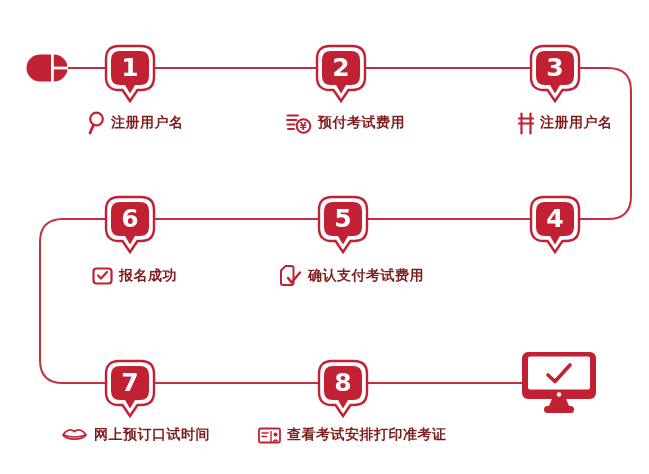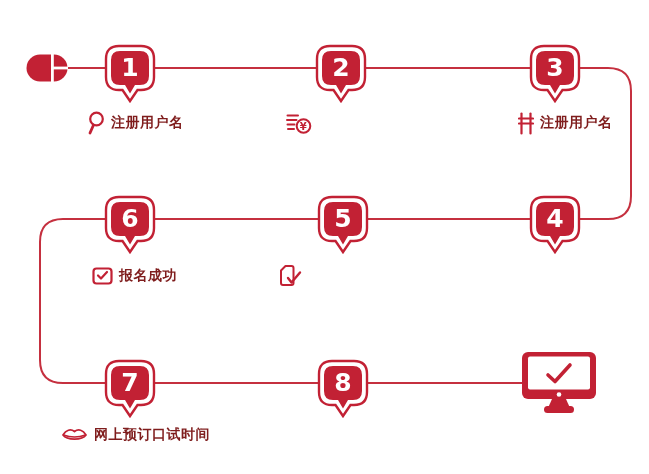--- a/index.html
+++ b/index.html
@@ -124,20 +124,21 @@
         <g stroke="#C22134" stroke-width="2" stroke-linecap="round" fill="none">
           <path d="M2.5 3.5 H13"></path>
             <path d="M2 8 H11.5"></path>
             <path d="M2.5 12.5 H9.5"></path>
             <path d="M3 17 H9"></path>
         </g>
         <circle cx="18.5" cy="14" r="6.8" fill="#ffffff" stroke="#C22134" stroke-width="2"></circle>
         <text x="18.5" y="18" text-anchor="middle" font-size="10" font-weight="bold" fill="#C22134">¥</text>
       </svg>
     </span>
+    <span>预付考试费用</span>
   </div>
 
   <div class="step-label" style="left:518px;top:110px;">
     <span class="icon">
       <svg width="16" height="23" viewBox="0 0 16 23">
         <g stroke="#C22134" stroke-width="2.2" fill="none" stroke-linecap="round">
           <path d="M3.5 1.5 V21.5"></path>
             <path d="M12.5 1.5 V21.5"></path>
             <path d="M1 6.5 H15"></path>
             <path d="M1 11.5 H15"></path>
@@ -148,20 +149,21 @@
   </div>
 
 
   <div class="step-label" style="left:279px;top:263px;">
     <span class="icon">
       <svg width="23" height="24" viewBox="0 0 23 24">
         <path d="M6.5 2 H12.5 Q14.5 2 14.5 4 V19 Q14.5 21 12.5 21 H4 Q2 21 2 19 V6.5 Z" fill="none" stroke="#C22134" stroke-width="2" stroke-linejoin="round"></path>
         <path d="M9 14 L12.5 18.5 L21 8.5" fill="none" stroke="#C22134" stroke-width="2.4" stroke-linecap="round" stroke-linejoin="round"></path>
       </svg>
     </span>
+    <span>确认支付考试费用</span>
   </div>
 
   <div class="step-label" style="left:61px;top:422px;">
     <span class="icon">
       <svg width="27" height="16" viewBox="0 0 27 16">
         <path d="M2 8 C5 3 9.5 1.5 13.5 4.5 C17.5 1.5 22 3 25 8 C21 13.5 6 13.5 2 8 Z" fill="none" stroke="#C22134" stroke-width="1.8" stroke-linejoin="round"></path>
         <path d="M2.5 8 C9 10.6 18 10.6 24.5 8" fill="none" stroke="#C22134" stroke-width="1.8"></path>
       </svg>
     </span>
     <span>网上预订口试时间</span>
@@ -170,20 +172,32 @@
   <div class="step-label" style="left:92px;top:263px;">
     <span class="icon">
       <svg width="21" height="18" viewBox="0 0 21 18">
         <rect x="1.5" y="1.5" width="18" height="15" rx="3" fill="none" stroke="#C22134" stroke-width="2.2"></rect>
         <path d="M6 8.5 L9 11.5 L15 5" fill="none" stroke="#C22134" stroke-width="2.2" stroke-linecap="round" stroke-linejoin="round"></path>
       </svg>
     </span>
     <span>报名成功</span>
   </div>
 
+  <div class="step-label" style="left:258px;top:422px;">
+    <span class="icon">
+      <svg width="23" height="17" viewBox="0 0 23 17">
+        <rect x="1" y="1.5" width="21" height="14" rx="1.5" fill="none" stroke="#C22134" stroke-width="1.8"></rect>
+        <path d="M4 6 H10 M4 9.5 H8.5" stroke="#C22134" stroke-width="1.6" stroke-linecap="round"></path>
+        <path d="M13 15 V4" stroke="#C22134" stroke-width="1.4"></path>
+        <circle cx="17.5" cy="7.5" r="2" fill="#C22134"></circle>
+        <path d="M14.3 14.5 Q17.5 10 20.7 14.5 Z" fill="#C22134"></path>
+      </svg>
+    </span>
+    <span>查看考试安排打印准考证</span>
+  </div>
 
   <div class="art" style="left:521px;top:352px;">
     <svg width="78" height="62" viewBox="0 0 78 62">
       <rect x="1" y="0" width="74" height="47" rx="6" fill="#C22134"></rect>
       <rect x="7" y="4.5" width="62" height="33" rx="2" fill="#ffffff"></rect>
       <circle cx="38" cy="42.5" r="2.3" fill="#ffffff"></circle>
       <path d="M27 23 L34 29.5 L49 13" fill="none" stroke="#C22134" stroke-width="3.6" stroke-linecap="round" stroke-linejoin="round"></path>
       <polygon points="31,47 45,47 49,56 27,56" fill="#C22134"></polygon>
       <rect x="23" y="54" width="30" height="7" rx="3.5" fill="#C22134"></rect>
     </svg>

